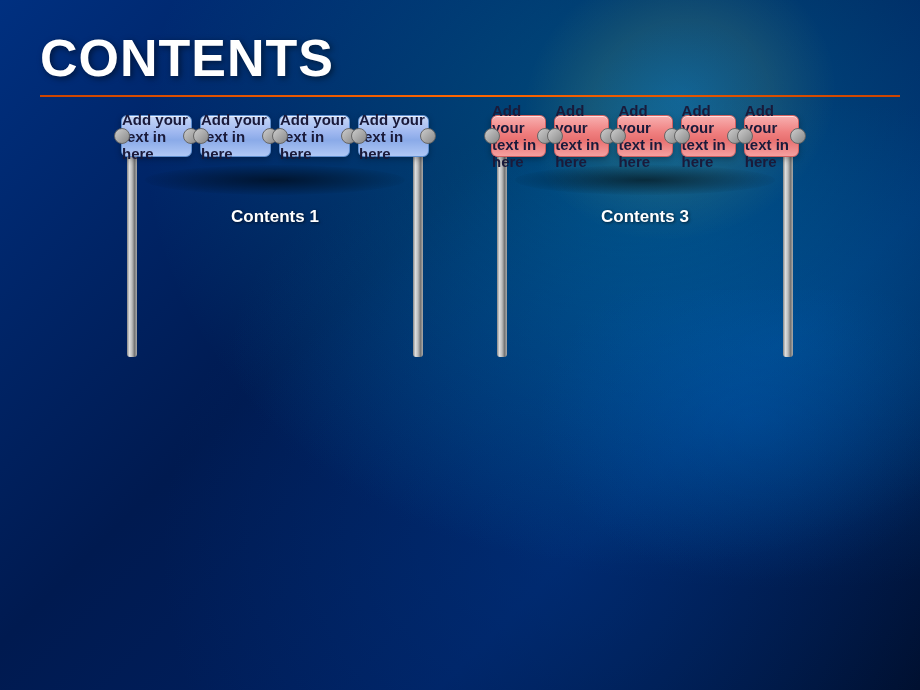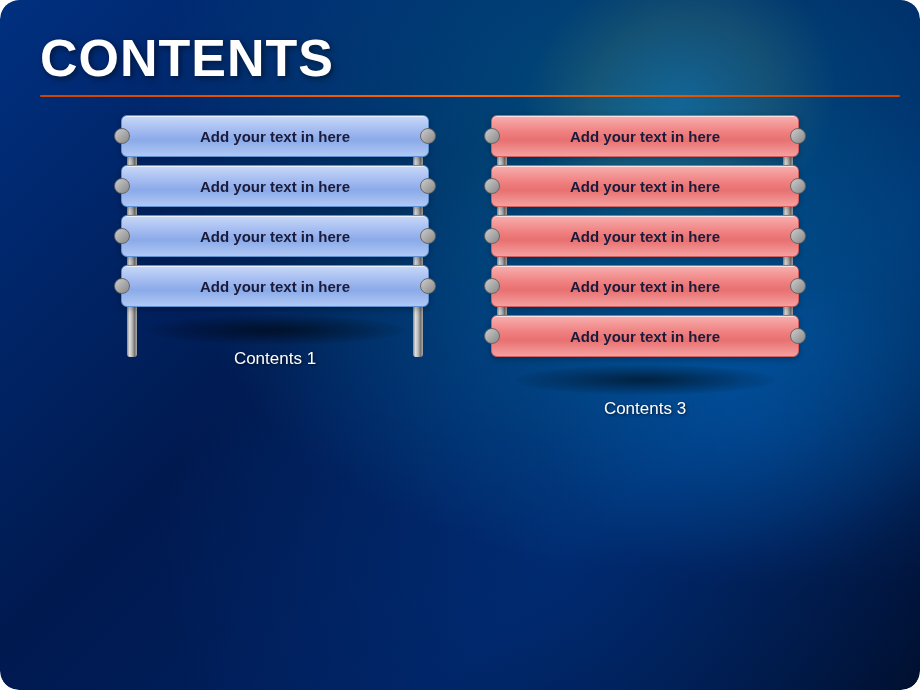--- a/index.html
+++ b/index.html
@@ -1,15 +1,15 @@
 <!DOCTYPE html>
 <html><head>
   <meta charset="utf-8">
   <style>
-    * { margin: 0; padding: 0; box-sizing: border-box; border-radius: 19px; }
+    * { margin: 0; padding: 0; box-sizing: border-box; }
 
     body {
       width: 920px;
       height: 690px;
       overflow: hidden;
       font-family: Arial, sans-serif;
       position: relative;
     }
 
     .bg {
@@ -114,21 +114,21 @@
       z-index: 0;
     }
 
     .pole-left { left: 12px; }
     .pole-right { right: 12px; }
 
     .bars-container {
       position: relative;
       z-index: 1;
       display: flex;
-      flex-direction: column;
+      flex-direction: row;
       gap: 8px;
       width: 100%;
       padding: 0 6px;
     }
 
     
     .bar {
       position: relative;
       height: 42px;
       border-radius: 6px;
@@ -175,23 +175,23 @@
       width: 260px;
       height: 30px;
       background: radial-gradient(ellipse, rgba(0,0,0,0.55) 0%, transparent 75%);
       margin-top: 8px;
       border-radius: 50%;
     }
 
     
     .column-label {
       font-size: 17px;
-      font-weight: 400;
+      font-weight: 700;
       color: #ffffff;
-      margin-top: 4px;
+      margin-top: 12px;
       text-shadow: 1px 1px 3px rgba(0,0,0,0.6);
     }
   </style>
 </head>
 <body>
 
 <div class="bg"></div>
 
 <div class="page">
 

